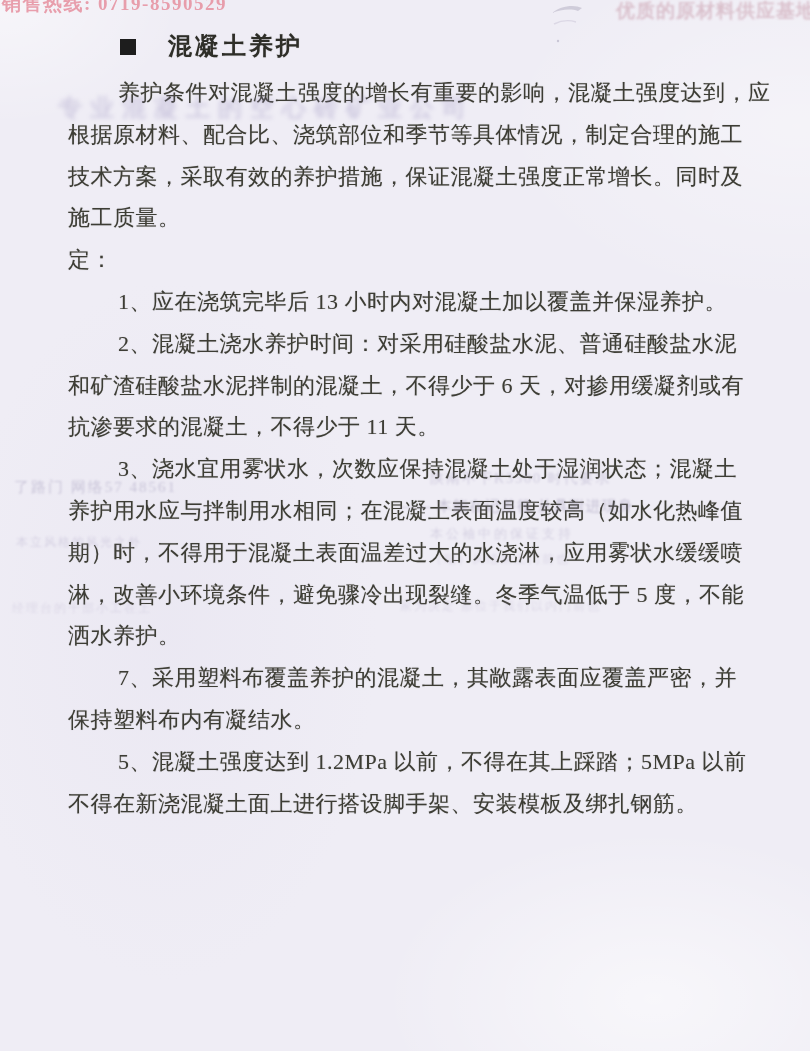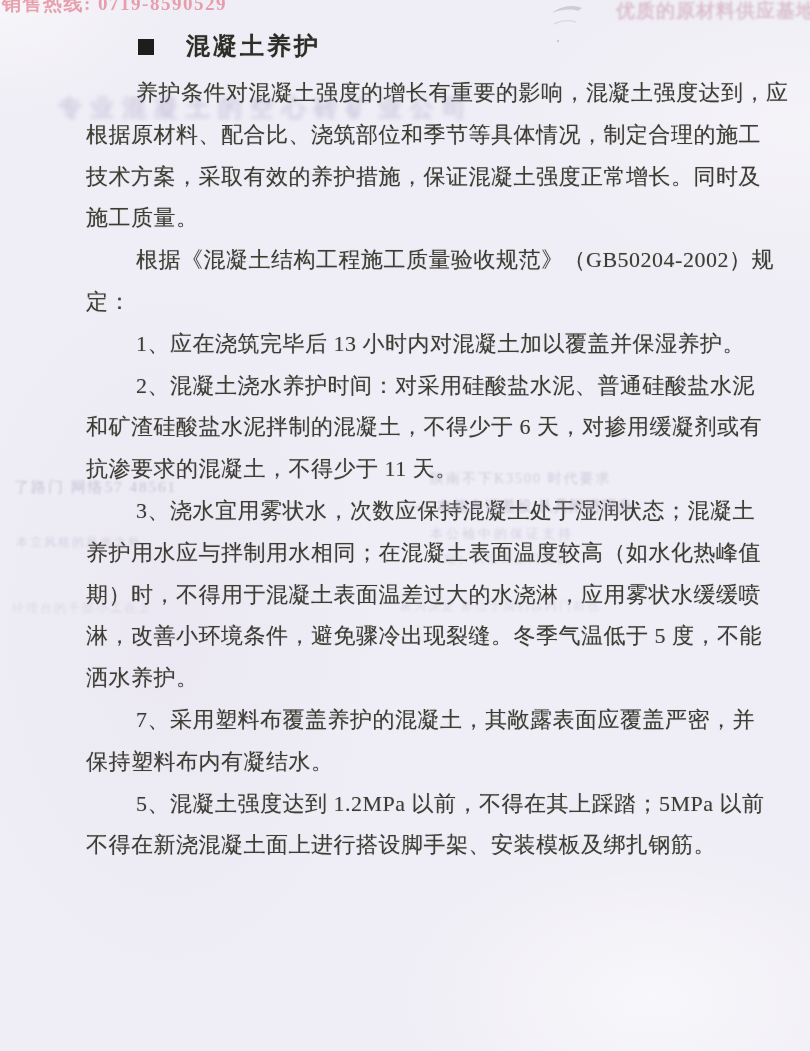--- a/index.html
+++ b/index.html
@@ -27,21 +27,21 @@
   
   .slogan {
     position:absolute; left:616px; top:-2px;
     font-size:19px; font-weight:bold; letter-spacing:1px;
     color:#d8bcc8; opacity:.9; filter:blur(1px);
     white-space:nowrap;
   }
   .swoosh { position:absolute; left:548px; top:2px; opacity:.55; }
   
   .doc {
-    position:absolute; top:26px; left:86px; width:690px;
+    position:absolute; top:26px; left:68px; width:690px;
     color:#3d3d35;
     font-size:22px; letter-spacing:.5px;
     text-shadow:0 0 1px rgba(61,61,53,.35);
   }
   .heading { height:46px; line-height:40px; padding-left:52px; font-weight:bold; }
   .bullet {
     display:inline-block; width:16px; height:16px;
     background:#1d1d1d; margin-right:26px;
     vertical-align:-1px;
   }
@@ -72,21 +72,20 @@
   <div class="doc">
     <div class="heading">
       <span class="bullet"></span>
       <span class="heading-title">混凝土养护</span>
     </div>
     <div>
         <div class="line indent">养护条件对混凝土强度的增长有重要的影响，混凝土强度达到，应</div>
         <div class="line">根据原材料、配合比、浇筑部位和季节等具体情况，制定合理的施工</div>
         <div class="line">技术方案，采取有效的养护措施，保证混凝土强度正常增长。同时及</div>
         <div class="line">施工质量。</div>
-        <div class="line indent">根据《混凝土结构工程施工质量验收规范》（GB50204-2002）规</div>
         <div class="line">定：</div>
         <div class="line indent">1、应在浇筑完毕后 13 小时内对混凝土加以覆盖并保湿养护。</div>
         <div class="line indent">2、混凝土浇水养护时间：对采用硅酸盐水泥、普通硅酸盐水泥</div>
         <div class="line">和矿渣硅酸盐水泥拌制的混凝土，不得少于 6 天，对掺用缓凝剂或有</div>
         <div class="line">抗渗要求的混凝土，不得少于 11 天。</div>
         <div class="line indent">3、浇水宜用雾状水，次数应保持混凝土处于湿润状态；混凝土</div>
         <div class="line">养护用水应与拌制用水相同；在混凝土表面温度较高（如水化热峰值</div>
         <div class="line">期）时，不得用于混凝土表面温差过大的水浇淋，应用雾状水缓缓喷</div>
         <div class="line">淋，改善小环境条件，避免骤冷出现裂缝。冬季气温低于 5 度，不能</div>
         <div class="line">洒水养护。</div>

